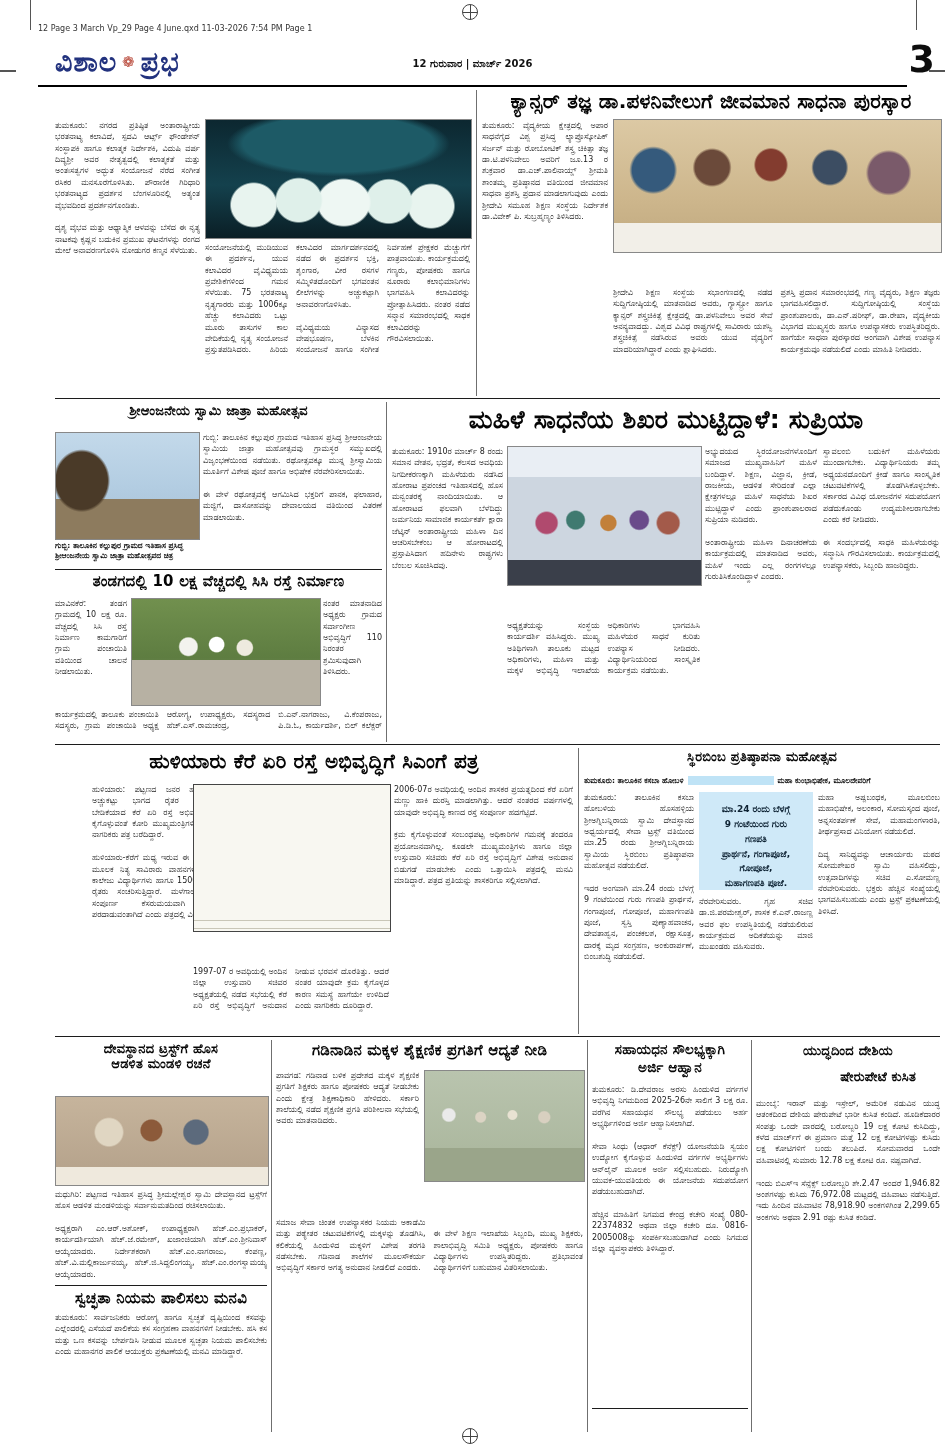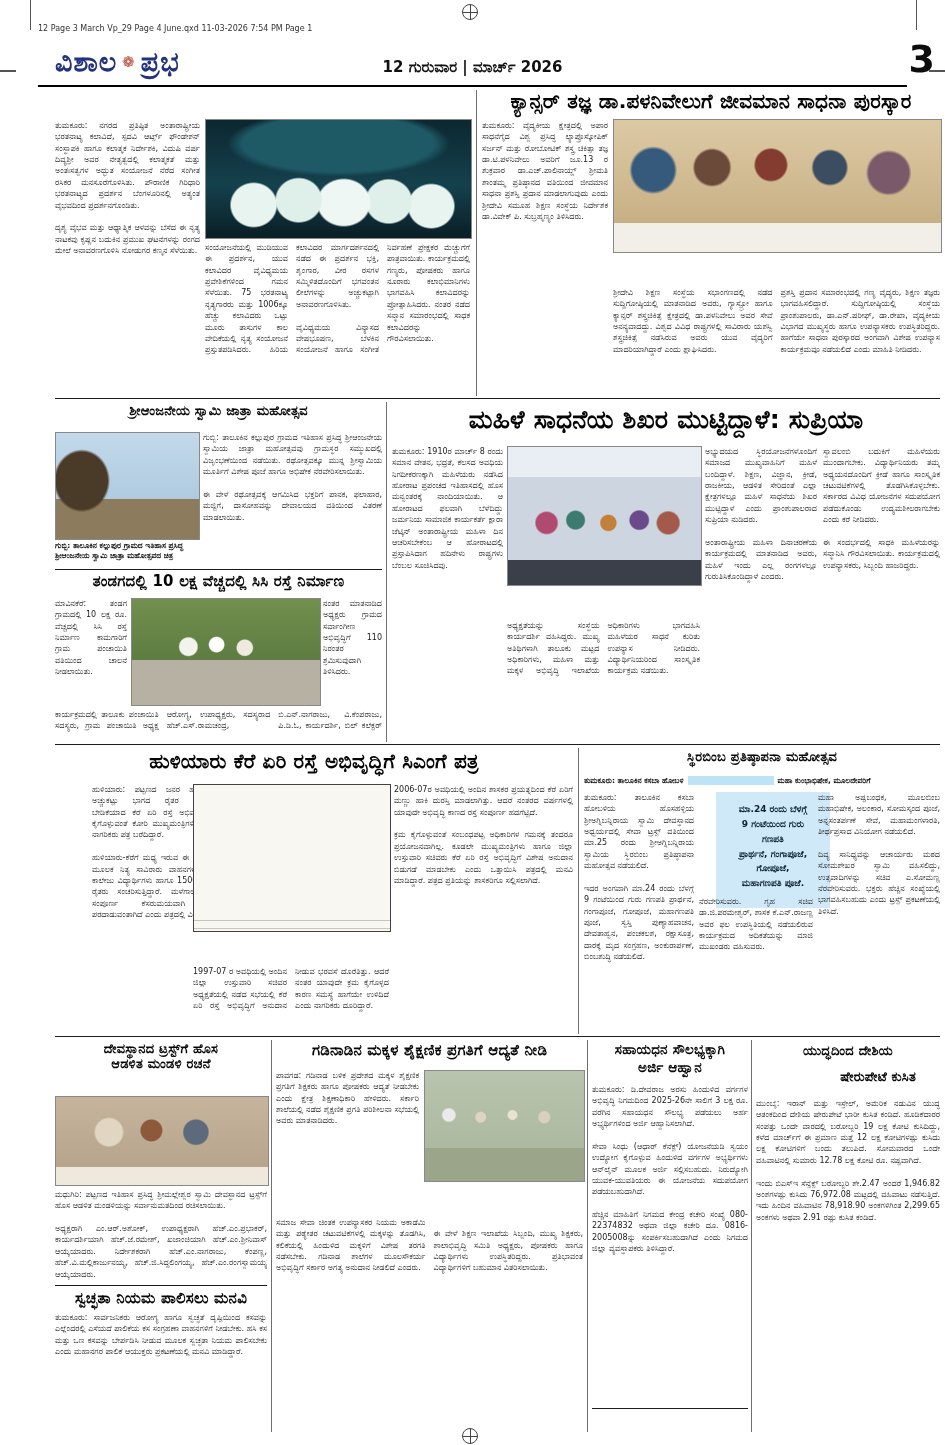--- a/index.html
+++ b/index.html
@@ -9,21 +9,21 @@
   
   .slug{font-size:8px;color:#333;white-space:nowrap;}
   .regmark{width:14px;height:14px;border:1px solid #444;border-radius:50%;
     background:
       linear-gradient(#444,#444) center/1px 18px no-repeat,
       linear-gradient(#444,#444) center/18px 1px no-repeat;}
   .cropline{background:#555;}
   
   .logo{font-weight:bold;font-size:27px;color:#22327e;letter-spacing:1px;display:flex;align-items:center;gap:5px;}
   .logo .orn{color:#b33a2a;font-size:15px;}
-  .dateline{font-weight:bold;font-size:15px;color:#111;}
+  .dateline{font-weight:bold;font-size:10px;color:#111;}
   .pageno{font-weight:bold;font-size:38px;color:#0d0d0d;line-height:1;}
   
   .hline{background:#1c1c1c;height:1px;}
   .hline2{background:#000;height:2px;}
   .vline{background:#6f6f6f;width:1px;}
   
   .hd{font-weight:bold;color:#050505;text-align:center;line-height:1.12;letter-spacing:.2px;}
   .h-xl{font-size:25px;} .h-lg{font-size:20px;} .h-md{font-size:13px;}
   .h-sm{font-size:15px;} .h-xs{font-size:13.5px;}
   
@@ -171,21 +171,21 @@
 
   <div class="abs vline" style="left:578px;top:748px;height:286px;"></div>
 
   <div class="abs hd h-md" style="left:584px;top:750px;width:356px;">ಸ್ಥಿರಬಿಂಬ ಪ್ರತಿಷ್ಠಾಪನಾ ಮಹೋತ್ಸವ</div>
   <div class="abs dl" style="left:584px;top:776px;width:356px;">
     <span>ತುಮಕೂರು: ತಾಲೂಕಿನ ಕಸಬಾ ಹೋಬಳಿ</span><span class="hl"></span><span>ಮಹಾ ಕುಂಭಾಭಿಷೇಕ, ಮೂಲದೇವರಿಗೆ</span>
   </div>
   <div class="abs btext" style="left:584px;top:792px;width:110px;height:242px;">ತುಮಕೂರು: ತಾಲೂಕಿನ ಕಸಬಾ ಹೋಬಳಿಯ ಹೊಸಹಳ್ಳಿಯ ಶ್ರೀಅಗ್ನಿಬನ್ನಿರಾಯ ಸ್ವಾಮಿ ದೇವಸ್ಥಾನದ ಅಧ್ವರ್ಯದಲ್ಲಿ ಸೇವಾ ಟ್ರಸ್ಟ್ ವತಿಯಿಂದ ಮಾ.25 ರಂದು ಶ್ರೀಅಗ್ನಿಬನ್ನಿರಾಯ ಸ್ವಾಮಿಯ ಸ್ಥಿರಬಿಂಬ ಪ್ರತಿಷ್ಠಾಪನಾ ಮಹೋತ್ಸವ ನಡೆಯಲಿದೆ.
 
 ಇದರ ಅಂಗವಾಗಿ ಮಾ.24 ರಂದು ಬೆಳಗ್ಗೆ 9 ಗಂಟೆಯಿಂದ ಗುರು ಗಣಪತಿ ಪ್ರಾರ್ಥನೆ, ಗಂಗಾಪೂಜೆ, ಗೋಪೂಜೆ, ಮಹಾಗಣಪತಿ ಪೂಜೆ, ಸ್ವಸ್ತಿ ಪುಣ್ಯಾಹವಾಚನ, ದೇವತಾಹ್ವನ, ಪಂಚಕಲಶ, ರಕ್ಷಾಸೂತ್ರ, ದಾರಕ್ಕೆ ಮೃದ ಸಂಗ್ರಹಣ, ಅಂಕುರಾರ್ಪಣೆ, ಬಿಂಬಶುದ್ಧಿ ನಡೆಯಲಿದೆ.</div>
-  <div class="abs callout" style="left:716px;top:792px;width:114px;height:116px;box-sizing:border-box;text-align:center;">ಮಾ.24 ರಂದು ಬೆಳಗ್ಗೆ
+  <div class="abs callout" style="left:699px;top:792px;width:114px;height:98px;box-sizing:border-box;text-align:center;">ಮಾ.24 ರಂದು ಬೆಳಗ್ಗೆ
 9 ಗಂಟೆಯಿಂದ ಗುರು
 ಗಣಪತಿ
 ಪ್ರಾರ್ಥನೆ, ಗಂಗಾಪೂಜೆ,
 ಗೋಪೂಜೆ,
 ಮಹಾಗಣಪತಿ ಪೂಜೆ.</div>
   <div class="abs btext" style="left:699px;top:896px;width:114px;height:138px;">ನೆರವೇರಿಸುವರು. ಗೃಹ ಸಚಿವ ಡಾ.ಜಿ.ಪರಮೇಶ್ವರ್, ಶಾಸಕ ಕೆ.ಎನ್.ರಾಜಣ್ಣ ಅವರ ಫಲ ಉಪಸ್ಥಿತಿಯಲ್ಲಿ ನಡೆಯಲಿರುವ ಕಾರ್ಯಕ್ರಮದ ಅದಿಕತೆಯನ್ನು ಮಾಜಿ ಮುಖಂಡರು ವಹಿಸುವರು.</div>
   <div class="abs btext" style="left:818px;top:792px;width:122px;height:242px;">ಮಹಾ ಅಷ್ಟಬಂಧಕ, ಮೂಲಬಿಂಬ ಮಹಾಭಿಷೇಕ, ಅಲಂಕಾರ, ಸೋಮಸ್ಕಂದ ಪೂಜೆ, ಅನ್ನಸಂತರ್ಪಣೆ ಸೇವೆ, ಮಹಾಮಂಗಳಾರತಿ, ತೀರ್ಥಪ್ರಸಾದ ವಿನಿಯೋಗ ನಡೆಯಲಿದೆ.
 
 ದಿವ್ಯ ಸಾನಿಧ್ಯವನ್ನು ಆಚಾರ್ಯರು ಮಠದ ಸೋಮಶೇಖರ ಸ್ವಾಮಿ ವಹಿಸಲಿದ್ದು, ಉತ್ಸವಾದಿಗಳನ್ನು ಸಚಿವ ಎ.ಸೋಮಣ್ಣ ನೆರವೇರಿಸುವರು. ಭಕ್ತರು ಹೆಚ್ಚಿನ ಸಂಖ್ಯೆಯಲ್ಲಿ ಭಾಗವಹಿಸಬಹುದು ಎಂದು ಟ್ರಸ್ಟ್ ಪ್ರಕಟಣೆಯಲ್ಲಿ ತಿಳಿಸಿದೆ.</div>
 

